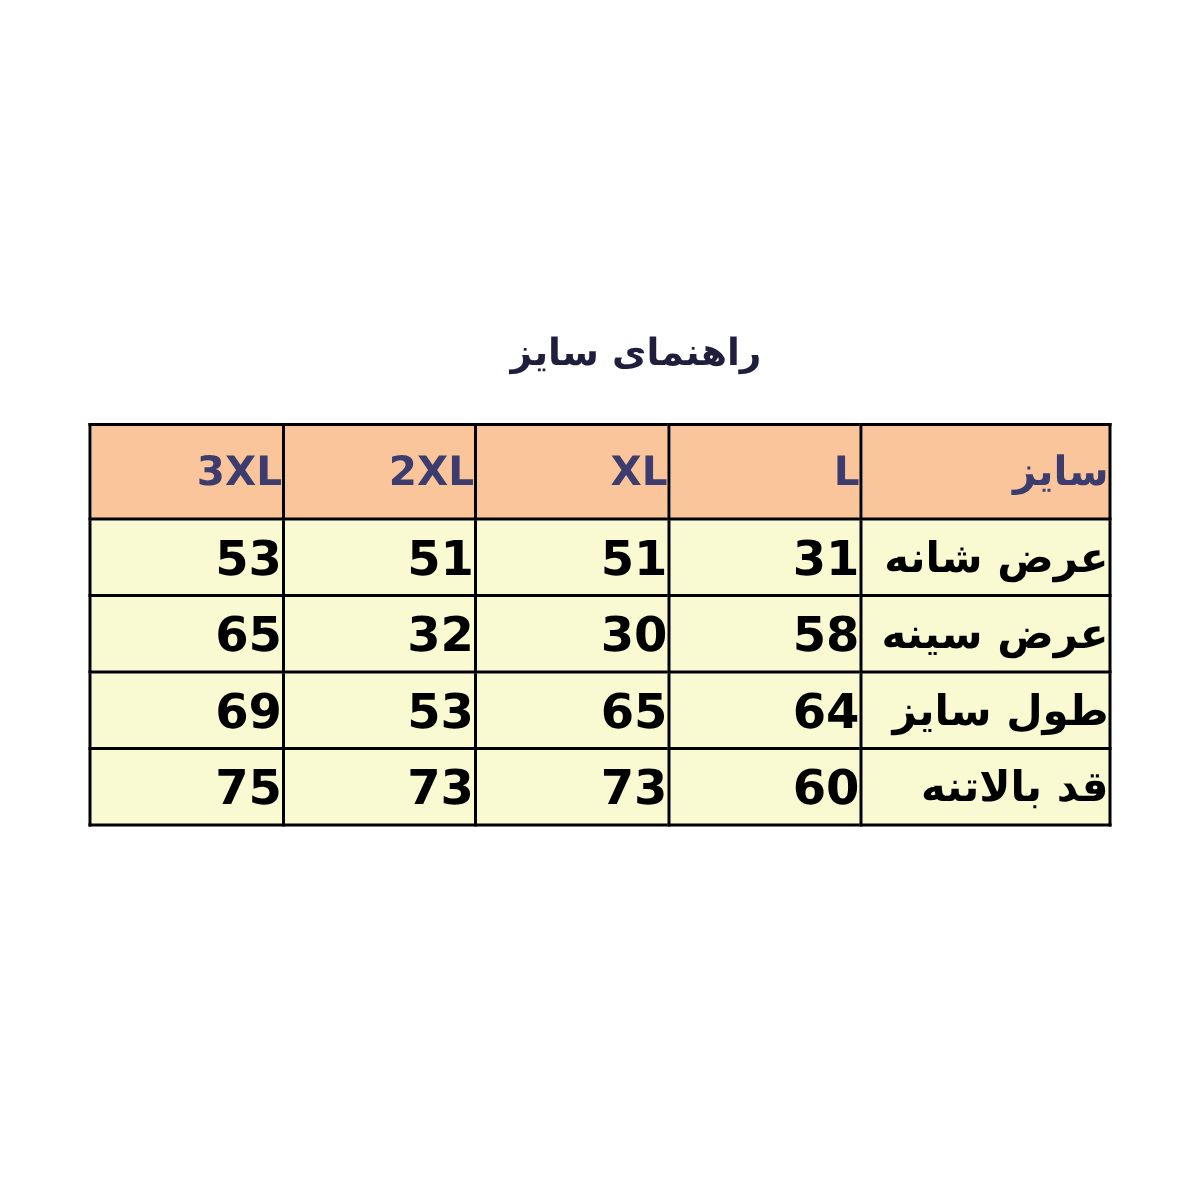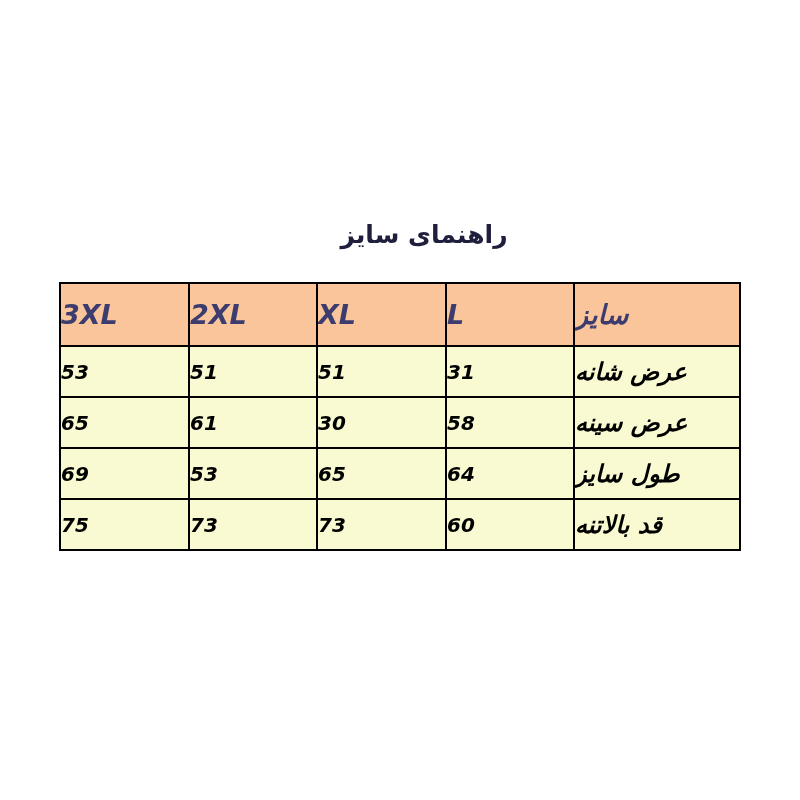--- a/index.html
+++ b/index.html
@@ -28,42 +28,41 @@
   }
   table.size-table {
     border-collapse: collapse;
     table-layout: fixed;
     margin: 0 auto;
     width: 682px;
   }
   .size-table th,
   .size-table td {
     border: 2px solid var(--border, #000000);
-    text-align: left;
+    text-align: right;
     vertical-align: middle;
     font-weight: bold;
     padding: 0;
     overflow: hidden;
     white-space: nowrap;
-    font-style: italic;
   }
   .size-table th {
     height: 61px;
     background: var(--header-bg, #FAC59B);
     color: var(--header-text, #3D3C6E);
     font-size: 27px;
   }
   .size-table td {
     height: 49px;
     background: var(--cell-bg, #FAFAD2);
     color: var(--cell-text, #000000);
-    font-size: 20px;
+    font-size: 32px;
   }
   .size-table td.row-label {
-    font-size: 24px;
+    font-size: 28px;
   }
 </style>
 </head>
 <body>
 
 <div class="page">
 
   <h1 class="title">راهنمای سایز</h1>
 
   <table class="size-table" dir="rtl">
@@ -88,21 +87,21 @@
         <td class="row-label">عرض شانه</td>
         <td>31</td>
         <td>51</td>
         <td>51</td>
         <td>53</td>
       </tr>
       <tr>
         <td class="row-label">عرض سینه</td>
         <td>58</td>
         <td>30</td>
-        <td>61</td>
+        <td>32</td>
         <td>65</td>
       </tr>
       <tr>
         <td class="row-label">طول سایز</td>
         <td>64</td>
         <td>65</td>
         <td>53</td>
         <td>69</td>
       </tr>
       <tr>

